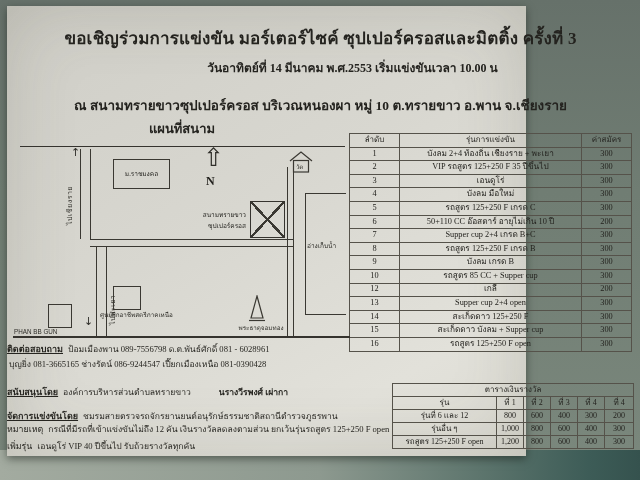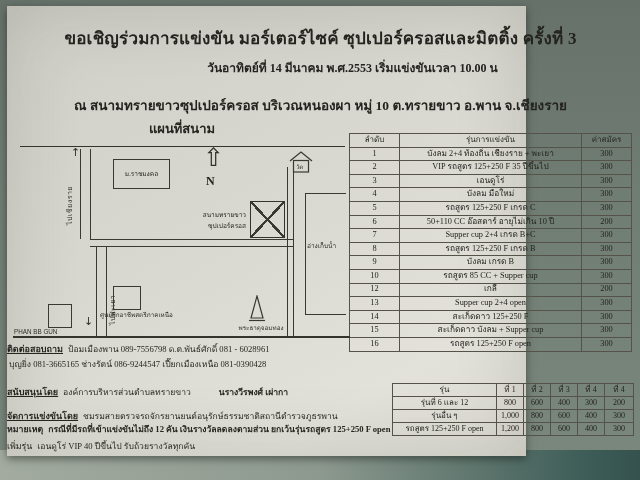--- a/index.html
+++ b/index.html
@@ -53,21 +53,21 @@
   .sep{position:absolute;left:6px;top:330px;width:337px;height:1.6px;background:#35332e;}
   .footer{position:absolute;left:0;top:337px;width:402px;font-size:8.6px;line-height:13px;color:#262520;}
   .footer .line{white-space:nowrap;}
   .flabel{font-weight:bold;text-decoration:underline;font-size:9px;margin-right:5px;}
   .flabel2{font-size:8.8px;margin-right:5px;}
   .gap{display:inline-block;width:28px;}
   .l1{margin-bottom:2px;}
   .l2{margin-bottom:15px;padding-left:2px;}
   .l3{margin-bottom:11px;}
   .l4{}
-  .l5{margin-bottom:4px;font-weight:bold;}
+  .l5{margin-bottom:4px;}
   svg{display:block;}
 </style>
 </head>
 <body>
 
 <div class="table-surface"></div>
 
 <div class="paper">
 
   <div class="hdr">
@@ -228,20 +228,23 @@
   <table class="prize-table">
     <colgroup>
         <col style="width:104px">
         <col style="width:27px">
         <col style="width:27px">
         <col style="width:27px">
         <col style="width:27px">
         <col style="width:29px">
       </colgroup>
     <tbody>
+        <tr>
+      <th colspan="6">ตารางเงินรางวัล</th>
+    </tr>
     <tr>
       <th>รุ่น</th>
       <th>ที่ 1</th>
       <th>ที่ 2</th>
       <th>ที่ 3</th>
       <th>ที่ 4</th>
       <th>ที่ 4</th>
     </tr>
     <tr>
       <td>รุ่นที่ 6 และ 12</td>

